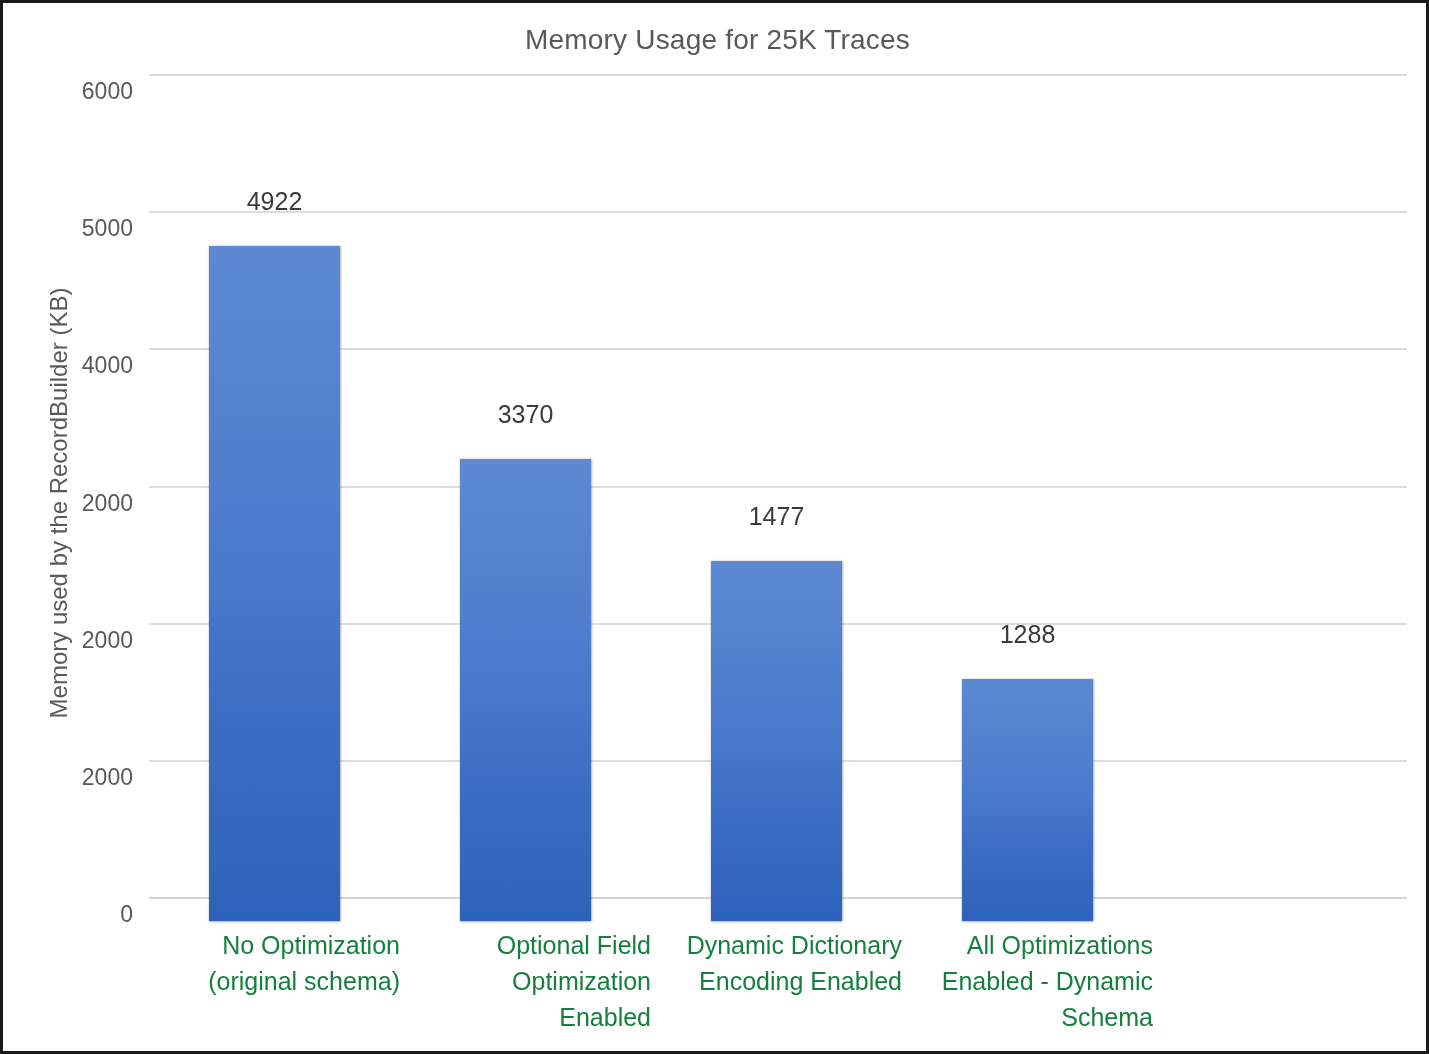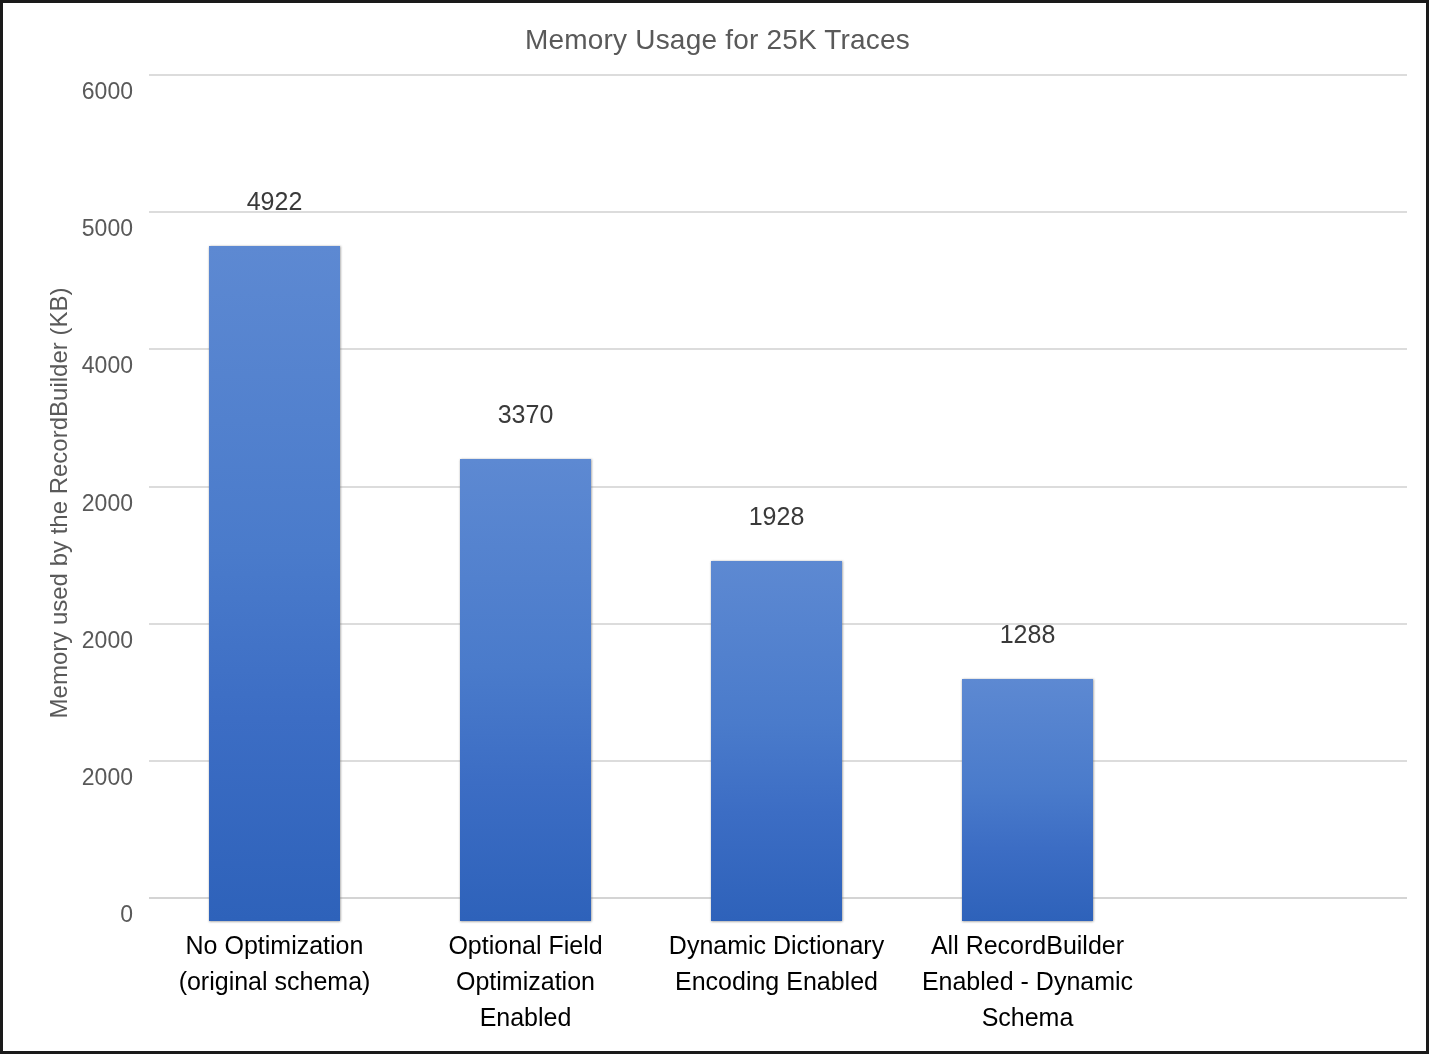--- a/index.html
+++ b/index.html
@@ -115,24 +115,24 @@
     position: absolute;
     left: 146px;
     top: 924px;
     width: 1258px;
     height: 126px;
   }
   .x-label {
     position: absolute;
     top: 0;
     width: 251px;
-    text-align: center;
+    text-align: right;
     font-size: 25px;
     line-height: 36px;
-    color: #000000;
+    color: #15803d;
     font-weight: 400;
   }
 </style>
 </head>
 <body>
 
 <div id="chart-frame">
 
   <div id="chart-title">Memory Usage for 25K Traces</div>
 
@@ -162,39 +162,39 @@
       </div>
     <div id="bars">
         <div class="bar" style="left: 60px; height: 675.134px;"></div>
         <div class="bar" style="left: 311px; height: 462.252px;"></div>
         <div class="bar" style="left: 562px; height: 360.474px;"></div>
         <div class="bar" style="left: 813px; height: 242.099px;"></div>
       </div>
     <div id="bar-values">
         <div class="bar-value" style="left: 60px; top: 111.866px;">4922</div>
         <div class="bar-value" style="left: 311px; top: 324.748px;">3370</div>
-        <div class="bar-value" style="left: 562px; top: 426.526px;">1928</div>
+        <div class="bar-value" style="left: 562px; top: 426.526px;">1477</div>
         <div class="bar-value" style="left: 813px; top: 544.901px;">1288</div>
       </div>
   </div>
 
   <div id="x-labels">
       <div class="x-label" style="left: 0px;">
         <div>No Optimization</div>
         <div>(original schema)</div>
       </div>
       <div class="x-label" style="left: 251px;">
         <div>Optional Field</div>
         <div>Optimization</div>
         <div>Enabled</div>
       </div>
       <div class="x-label" style="left: 502px;">
         <div>Dynamic Dictionary</div>
         <div>Encoding Enabled</div>
       </div>
       <div class="x-label" style="left: 753px;">
-        <div>All RecordBuilder</div>
+        <div>All Optimizations</div>
         <div>Enabled - Dynamic</div>
         <div>Schema</div>
       </div>
     </div>
 
 </div>
 
 </body></html>

